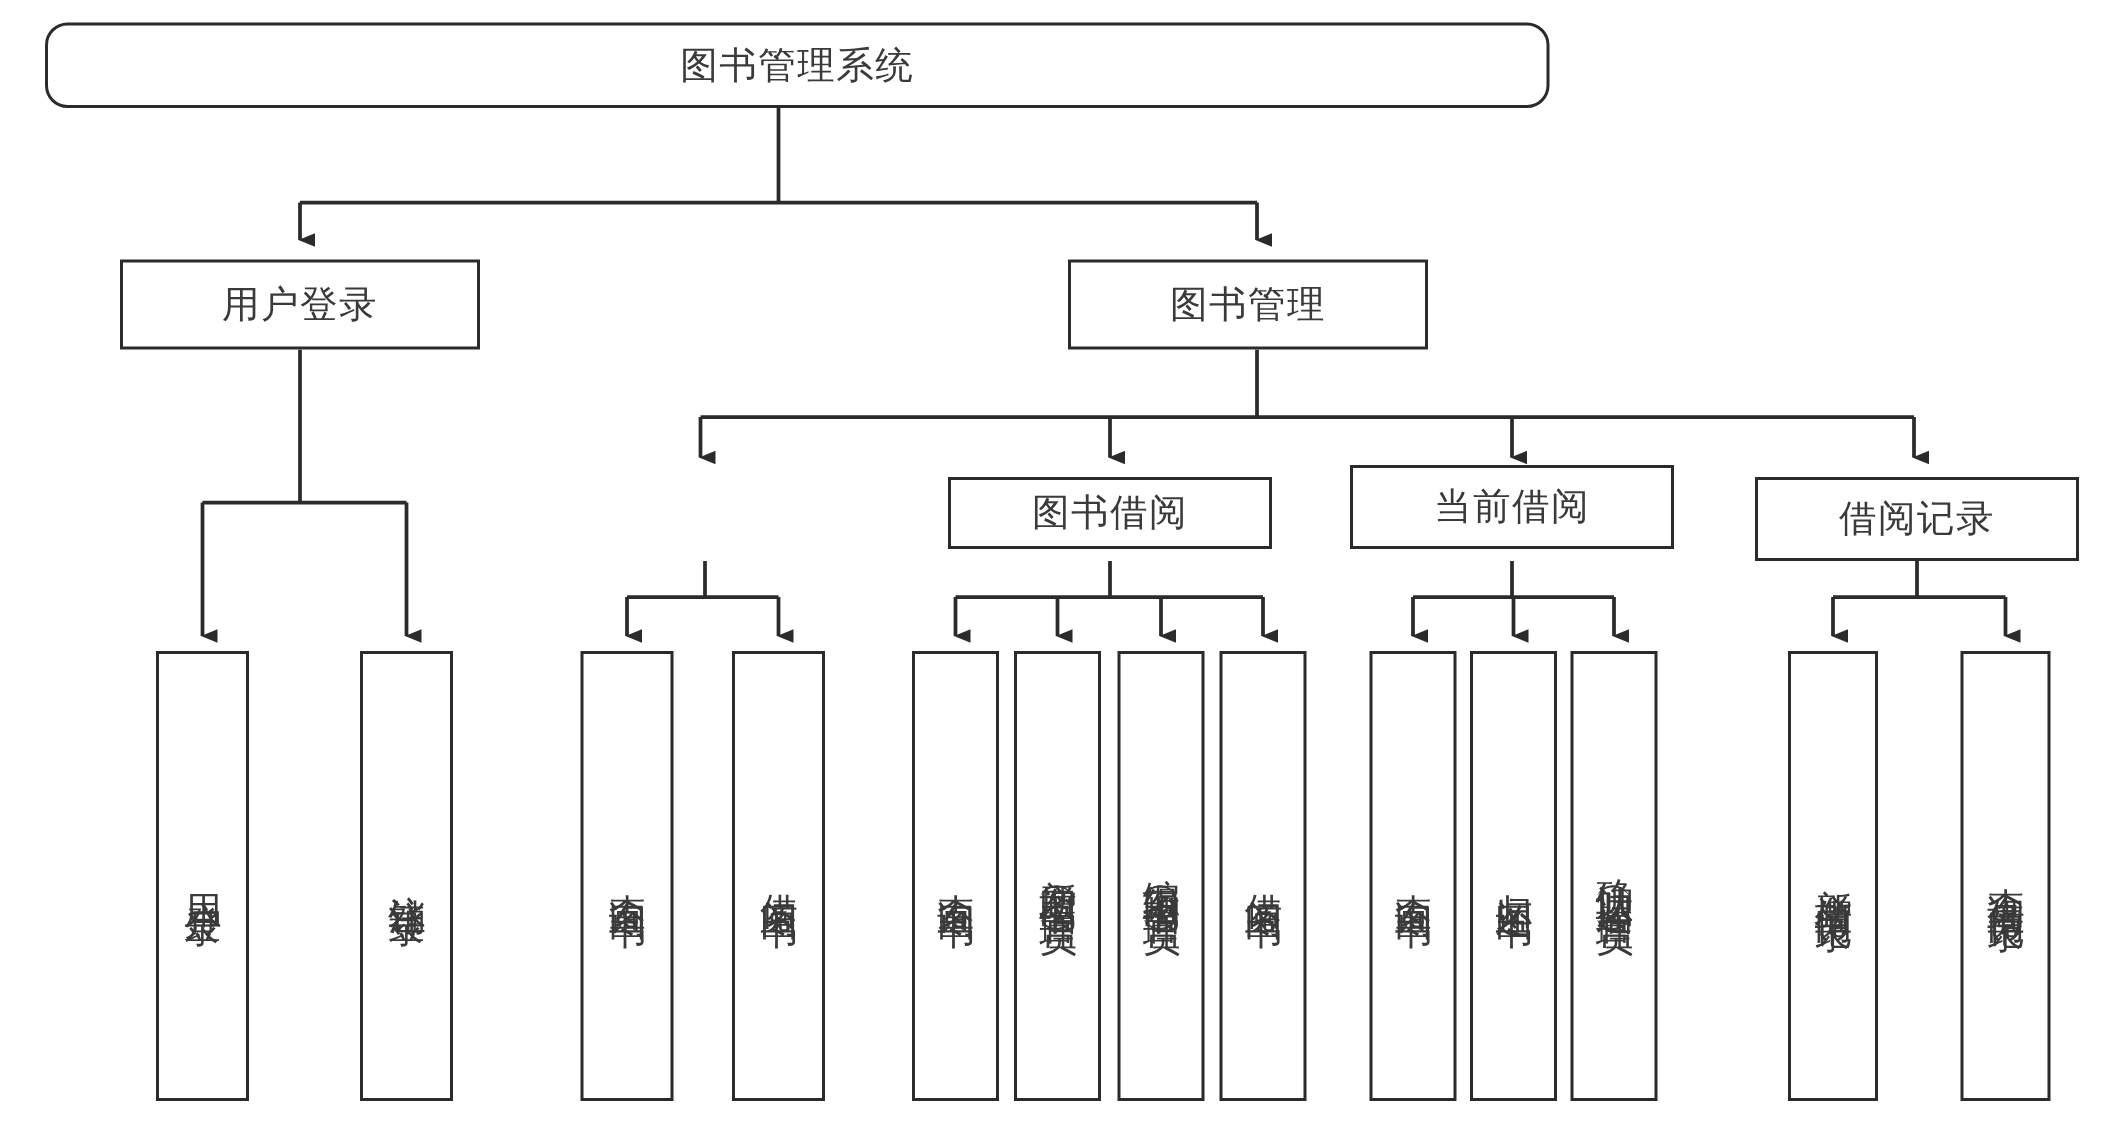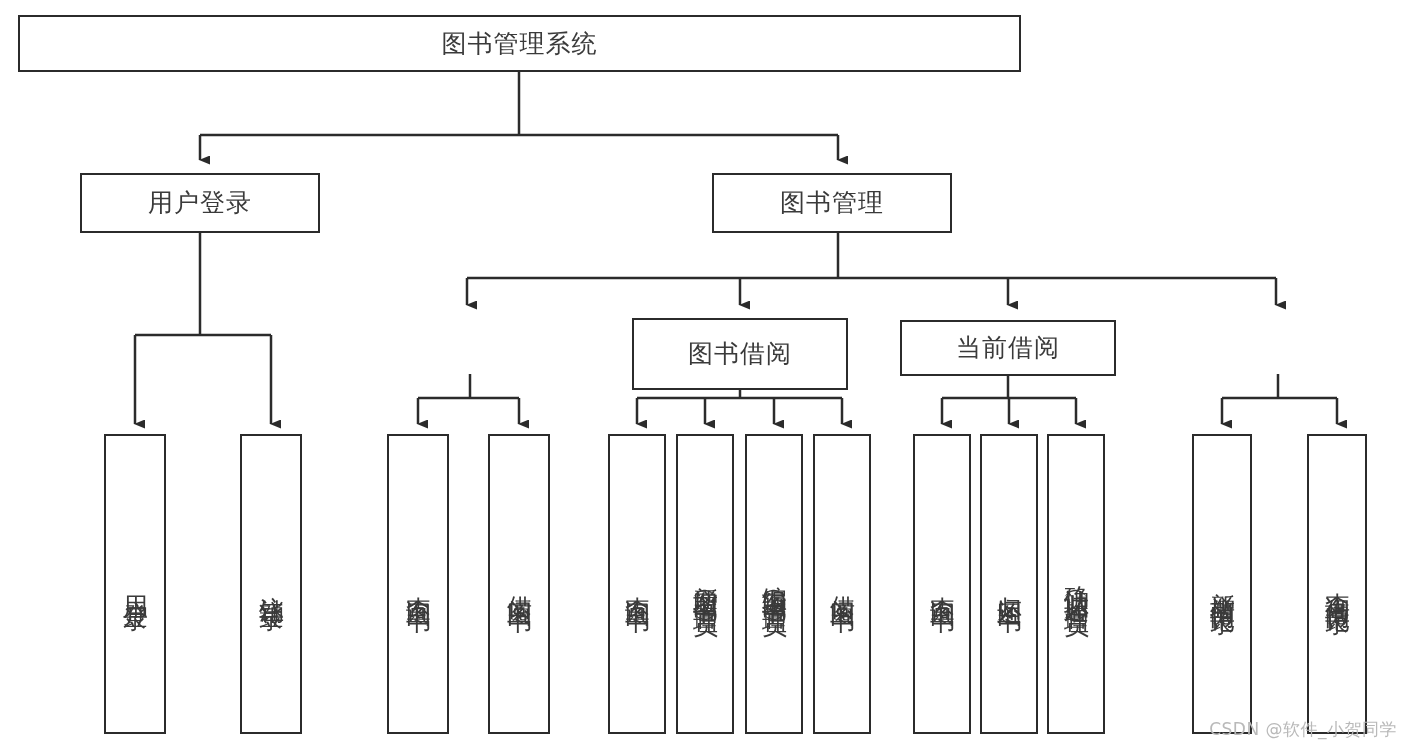--- a/index.html
+++ b/index.html
@@ -118,36 +118,39 @@
       <path d="M 1009,398 L 1009,424" marker-end="url(#arrowhead)"></path>
       <path d="M 1076,398 L 1076,424" marker-end="url(#arrowhead)"></path>
 
       <path d="M 1278,374 L 1278,398"></path>
       <path d="M 1222,398 L 1337,398"></path>
       <path d="M 1222,398 L 1222,424" marker-end="url(#arrowhead)"></path>
       <path d="M 1337,398 L 1337,424" marker-end="url(#arrowhead)"></path>
     </g>
   </svg>
 
-  <div class="node horizontal" style="left:18px; top:15px; width:1003px; height:57px;">
+  <div class="node horizontal" style="left:30px; top:15px; width:1003px; height:57px;border-radius:15px;">
     <span class="node-label">图书管理系统</span>
   </div>
 
   <div class="node horizontal" style="left:80px; top:173px; width:240px; height:60px;">
     <span class="node-label">用户登录</span>
   </div>
   <div class="node horizontal" style="left:712px; top:173px; width:240px; height:60px;text-align:right;">
     <span class="node-label">图书管理</span>
   </div>
 
-  <div class="node horizontal" style="left:632px; top:318px; width:216px; height:72px;">
+  <div class="node horizontal" style="left:632px; top:318px; width:216px; height:48px;">
     <span class="node-label">图书借阅</span>
   </div>
-  <div class="node horizontal" style="left:900px; top:320px; width:216px; height:56px;">
+  <div class="node horizontal" style="left:900px; top:310px; width:216px; height:56px;">
     <span class="node-label">当前借阅</span>
+  </div>
+  <div class="node horizontal" style="left:1170px; top:318px; width:216px; height:56px;">
+    <span class="node-label">借阅记录</span>
   </div>
 
   <div class="node vertical" style="left:104px; top:434px; width:62px; height:300px;">
     <span class="node-label">用户登录</span>
   </div>
   <div class="node vertical" style="left:240px; top:434px; width:62px; height:300px;">
     <span class="node-label">注销登录</span>
   </div>
 
   <div class="node vertical" style="left:387px; top:434px; width:62px; height:300px;">
@@ -180,15 +183,14 @@
     <span class="node-label">确认归还（管理员）</span>
   </div>
 
   <div class="node vertical" style="left:1192px; top:434px; width:60px; height:300px;">
     <span class="node-label">新增借阅记录</span>
   </div>
   <div class="node vertical" style="left:1307px; top:434px; width:60px; height:300px;">
     <span class="node-label">查询借阅记录</span>
   </div>
 
-  <div id="watermark">CSDN @软件_小贺同学</div>
 
 </div>
 
 </body></html>

